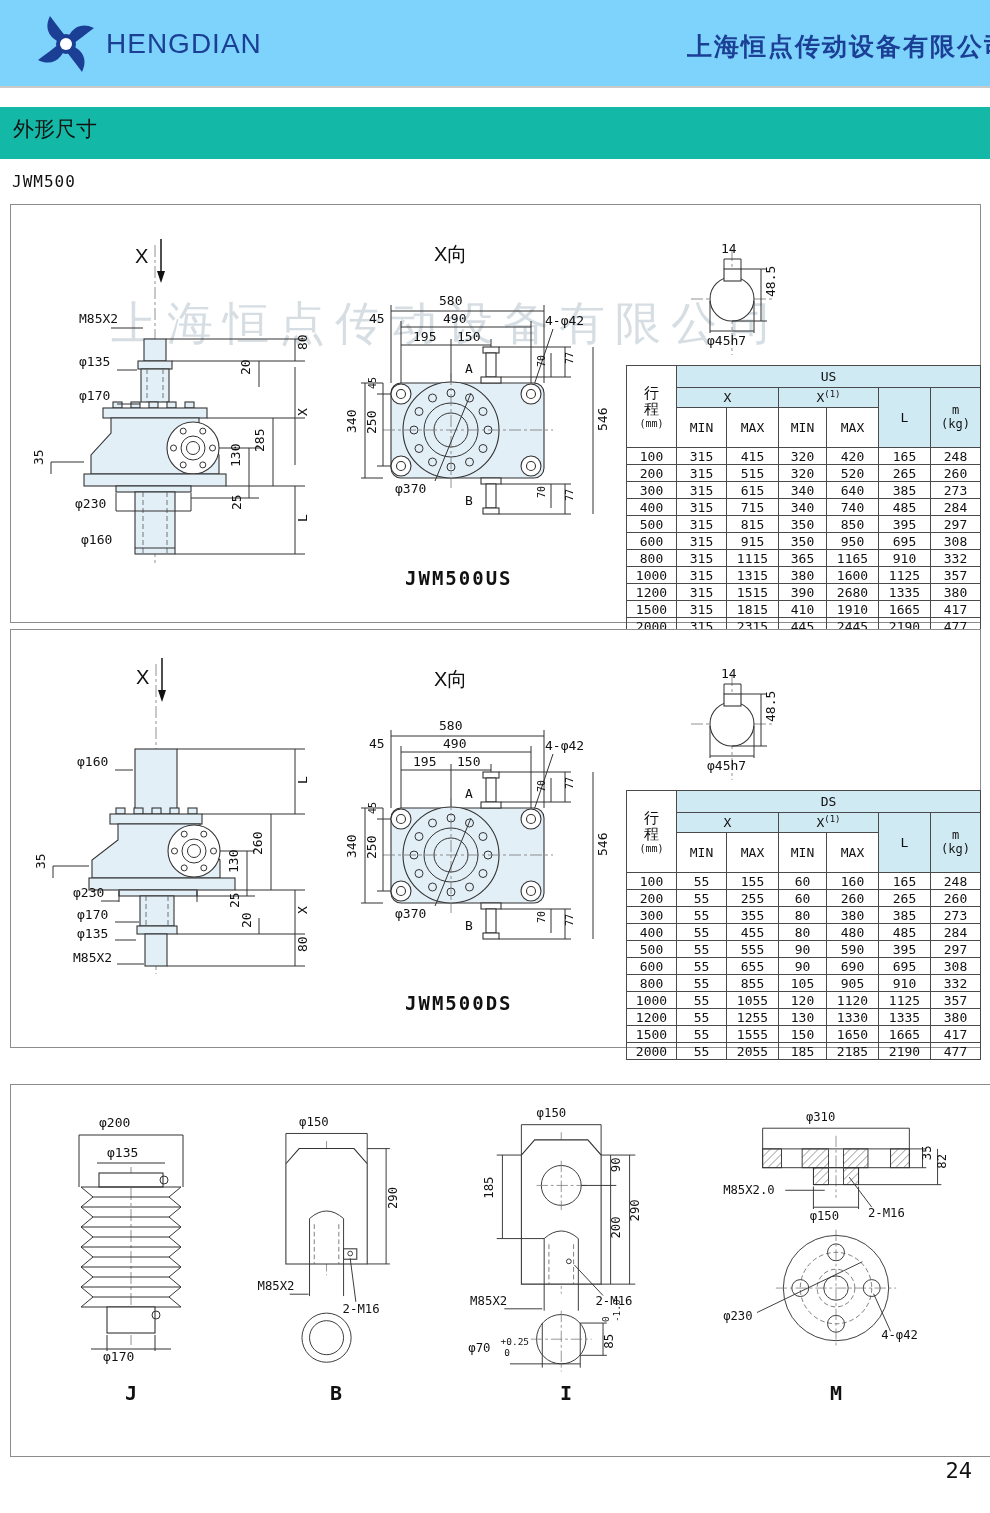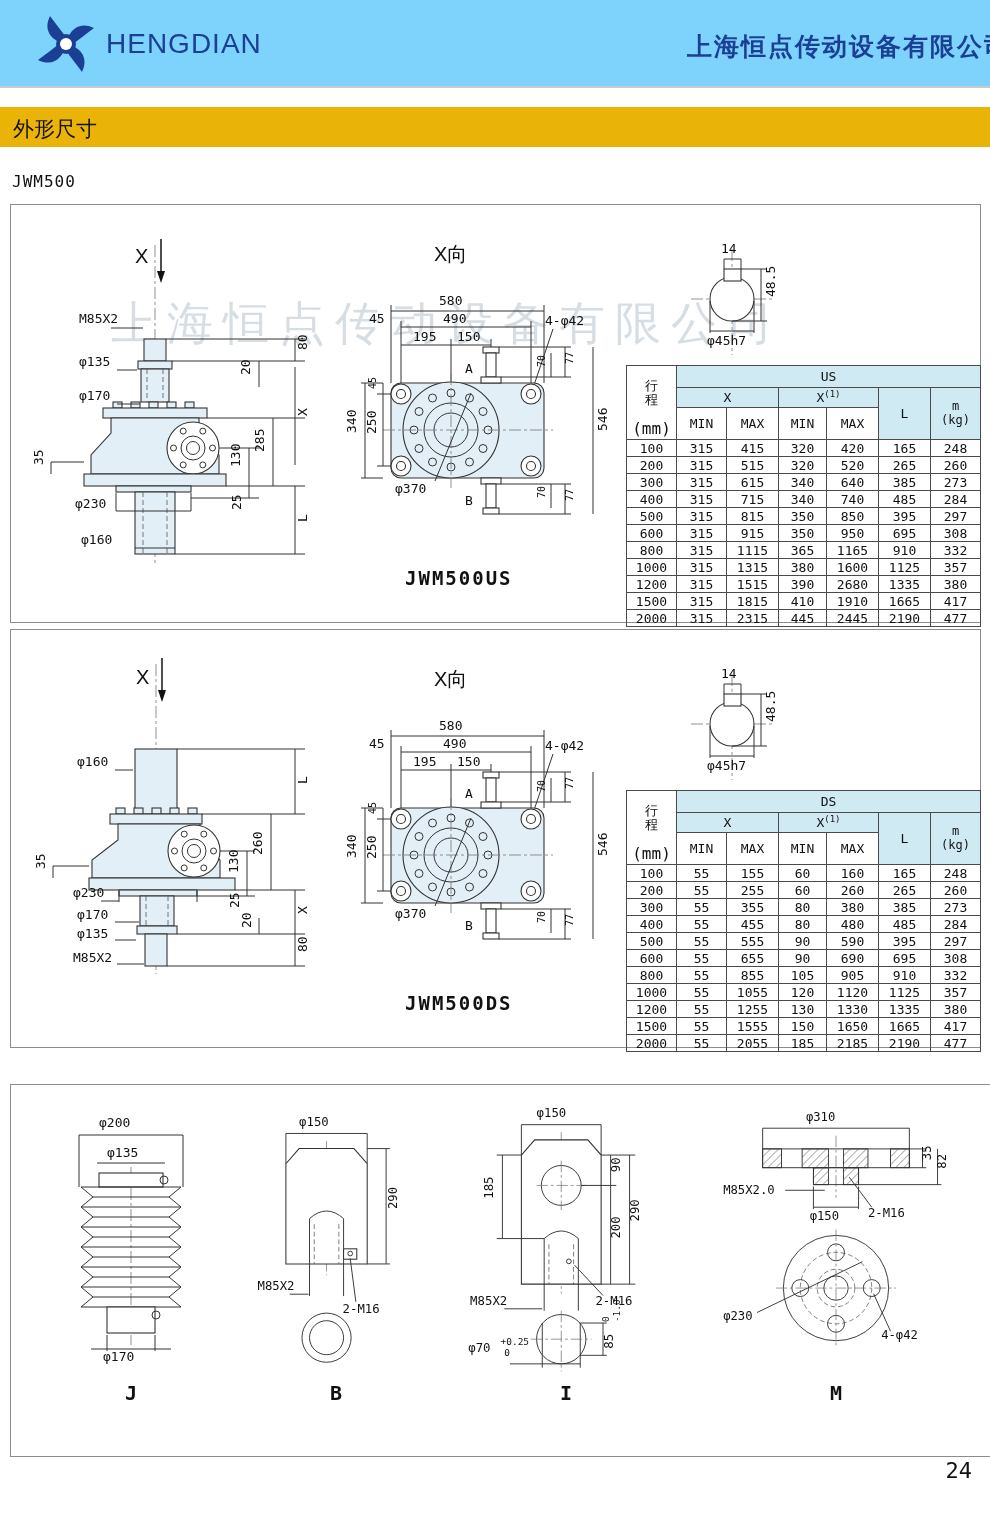--- a/index.html
+++ b/index.html
@@ -3,39 +3,39 @@
 <meta charset="utf-8">
 <style>
   html,body{margin:0;padding:0;background:#fff;}
   .page{position:relative;width:990px;height:1513px;background:#fff;font-family:"Liberation Sans",sans-serif;overflow:hidden;}
   
   .hdr{position:absolute;left:0;top:0;width:990px;height:86px;border-bottom:2px solid #c9c9c9;background:#7dd3fc;padding-left:37px;}
   .logo{position:absolute;left:34px;top:12px;width:64px;height:64px;}
   .brand{position:absolute;left:106px;top:28px;font-size:28px;color:#1c3f96;letter-spacing:1px;font-weight:500;}
   .company{position:absolute;right:16px;top:30px;font-size:25px;color:#1c3f96;font-weight:700;letter-spacing:2px;}
   
-  .banner{position:absolute;left:0;top:107px;width:990px;height:40px;background:#eab308;}
+  .banner{position:absolute;left:0;top:107px;width:990px;height:52px;background:#14b8a6;}
   .banner span{display:inline-block;margin:8px 0 0 13px;font-size:21px;color:#111;}
   .model{position:absolute;left:12px;top:172px;font:16px "DejaVu Sans Mono",monospace;color:#111;letter-spacing:1px;}
   .panel{position:absolute;left:10px;width:969px;border:1px solid #8c8c8c;background:#fff;}
   #panel-us{top:204px;height:417px;}
   #panel-ds{top:629px;height:417px;}
   #panel-acc{top:1084px;height:371px;padding-left:20px;}
   .wm{position:absolute;left:100px;top:88px;font-size:46px;color:#aebfc9;opacity:.5;letter-spacing:10px;white-space:nowrap;pointer-events:none;}
   .draw{position:absolute;}
   
   .spec{position:absolute;left:615px;top:160px;border-collapse:collapse;table-layout:fixed;width:354px;font:13px "DejaVu Sans Mono",monospace;color:#111;}
   .spec th,.spec td{border:1px solid #4a4a4a;text-align:center;padding:0;font-weight:normal;vertical-align:middle;}
   .spec thead tr:nth-child(1){height:22px;}
   .spec thead tr:nth-child(2){height:20px;}
-  .spec thead tr:nth-child(3){height:32px;border-radius:7px;}
+  .spec thead tr:nth-child(3){height:40px;border-radius:7px;}
   .spec tbody tr{height:17px;padding-left:36px;}
   .hb{background:#d0eaf4;}
-  .stk{width:1.3em;margin:12px auto;word-break:break-all;line-height:1.1;font-size:13px;}
-  .unit{font-size:16px;}
+  .stk{width:1.3em;margin:0 auto;word-break:break-all;line-height:1.1;font-size:15px;}
+  .unit{font-size:10px;}
   .spec sup{font-size:9px;}
   .mcell span{display:block;line-height:1.1;font-size:12px;}
   
   .note{position:absolute;left:12px;top:1096px;font-size:17px;color:#111;}
   .note sup{font-size:11px;}
   .pageno{position:absolute;right:18px;top:1458px;font:22px "DejaVu Sans Mono",monospace;color:#111;}
   .acc-label{position:absolute;top:296px;text-align:center;font:700 20px "DejaVu Sans Mono",monospace;color:#111;}
   
   .ln{stroke:#333;stroke-width:1;fill:none;}
   .thick{stroke:#222;stroke-width:1.6;fill:none;}

